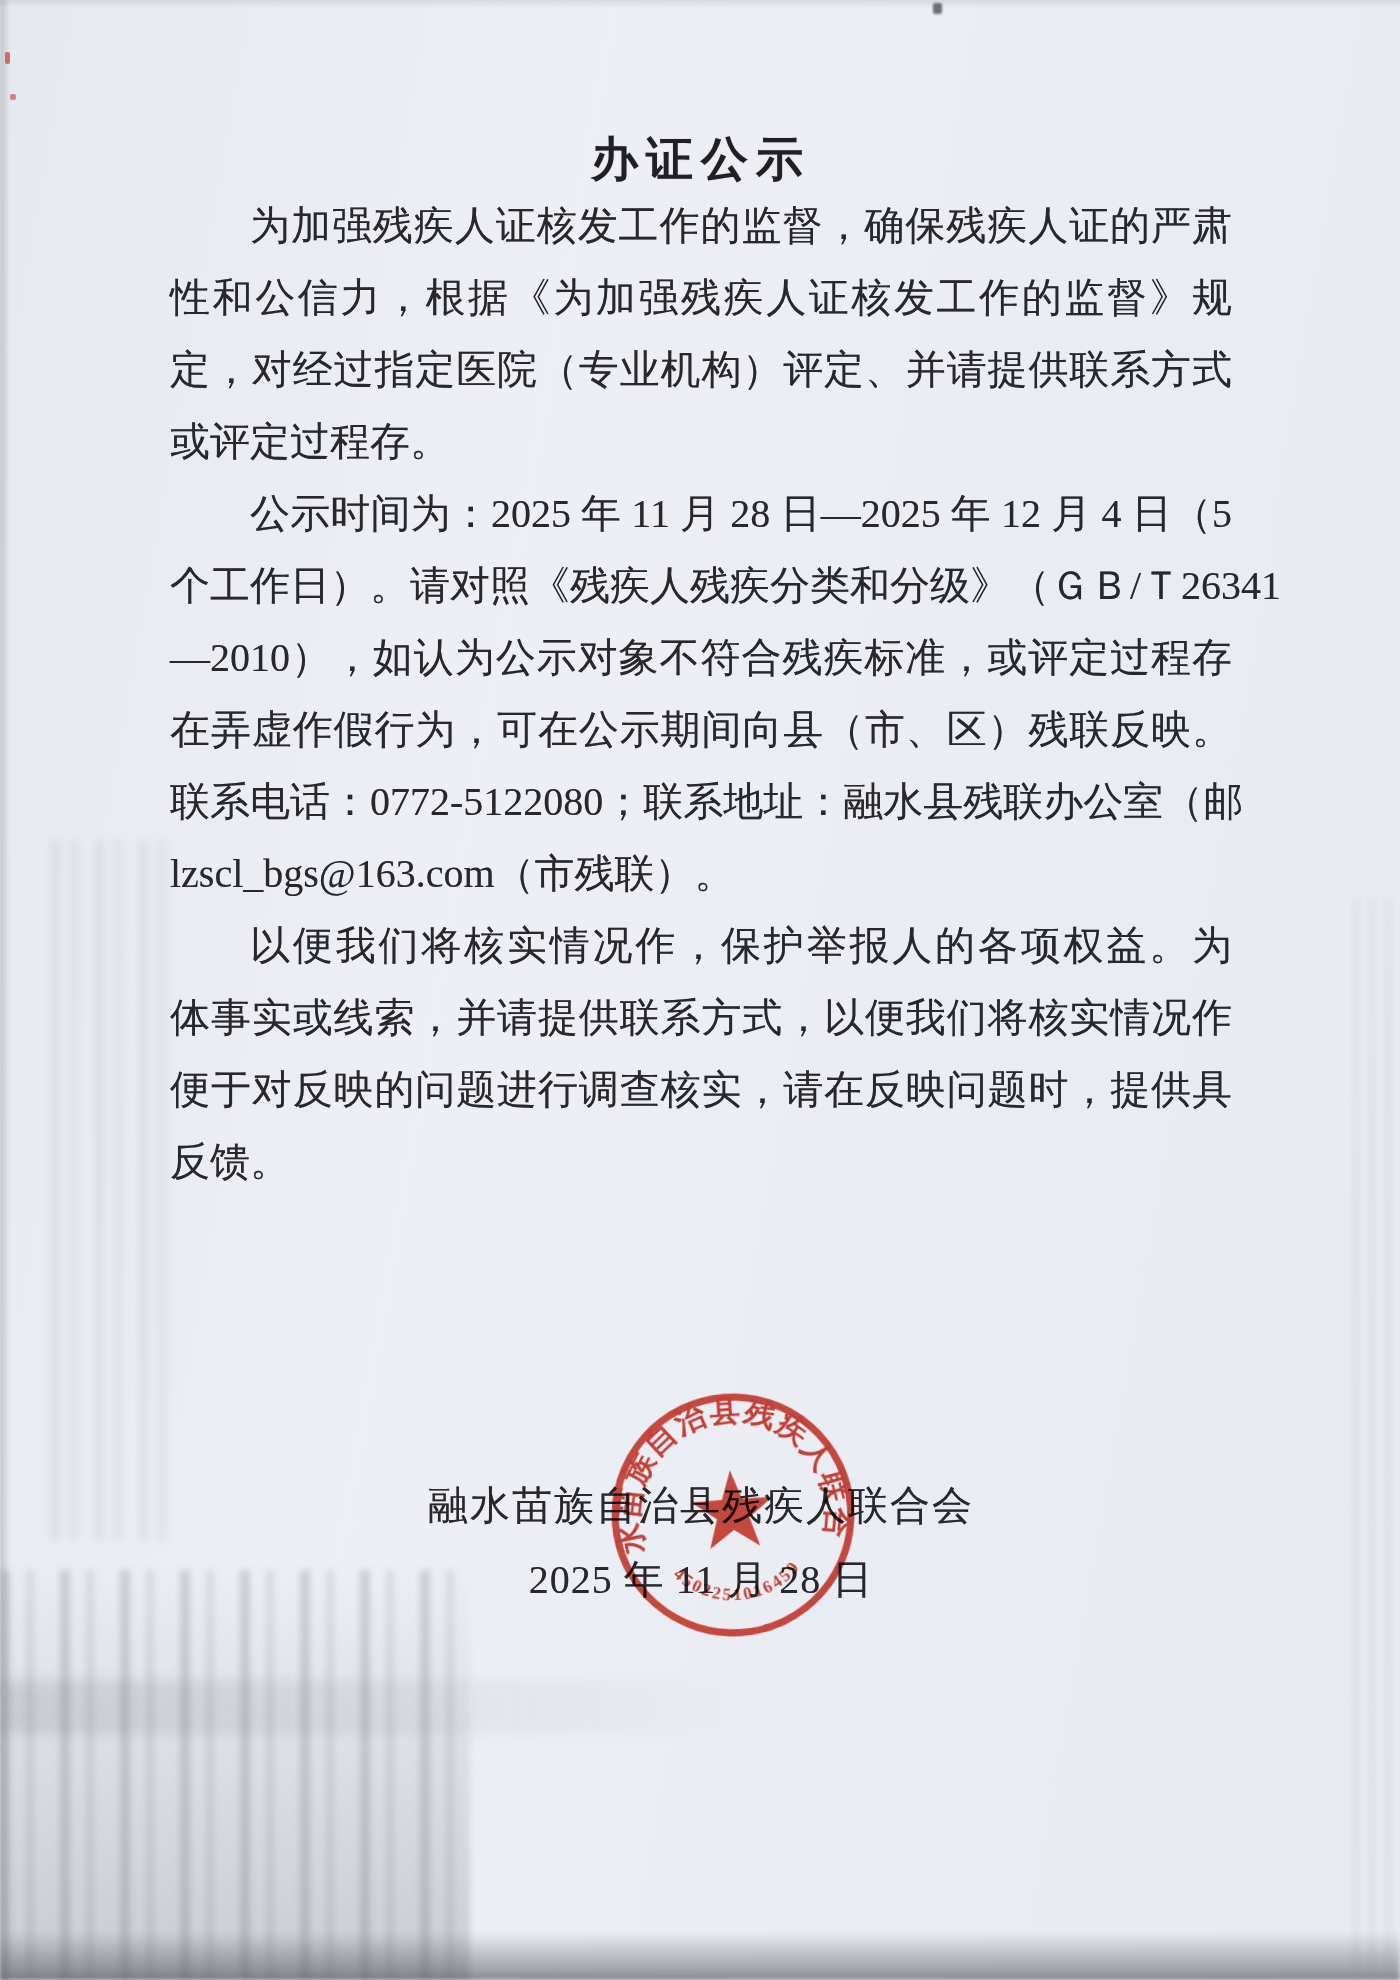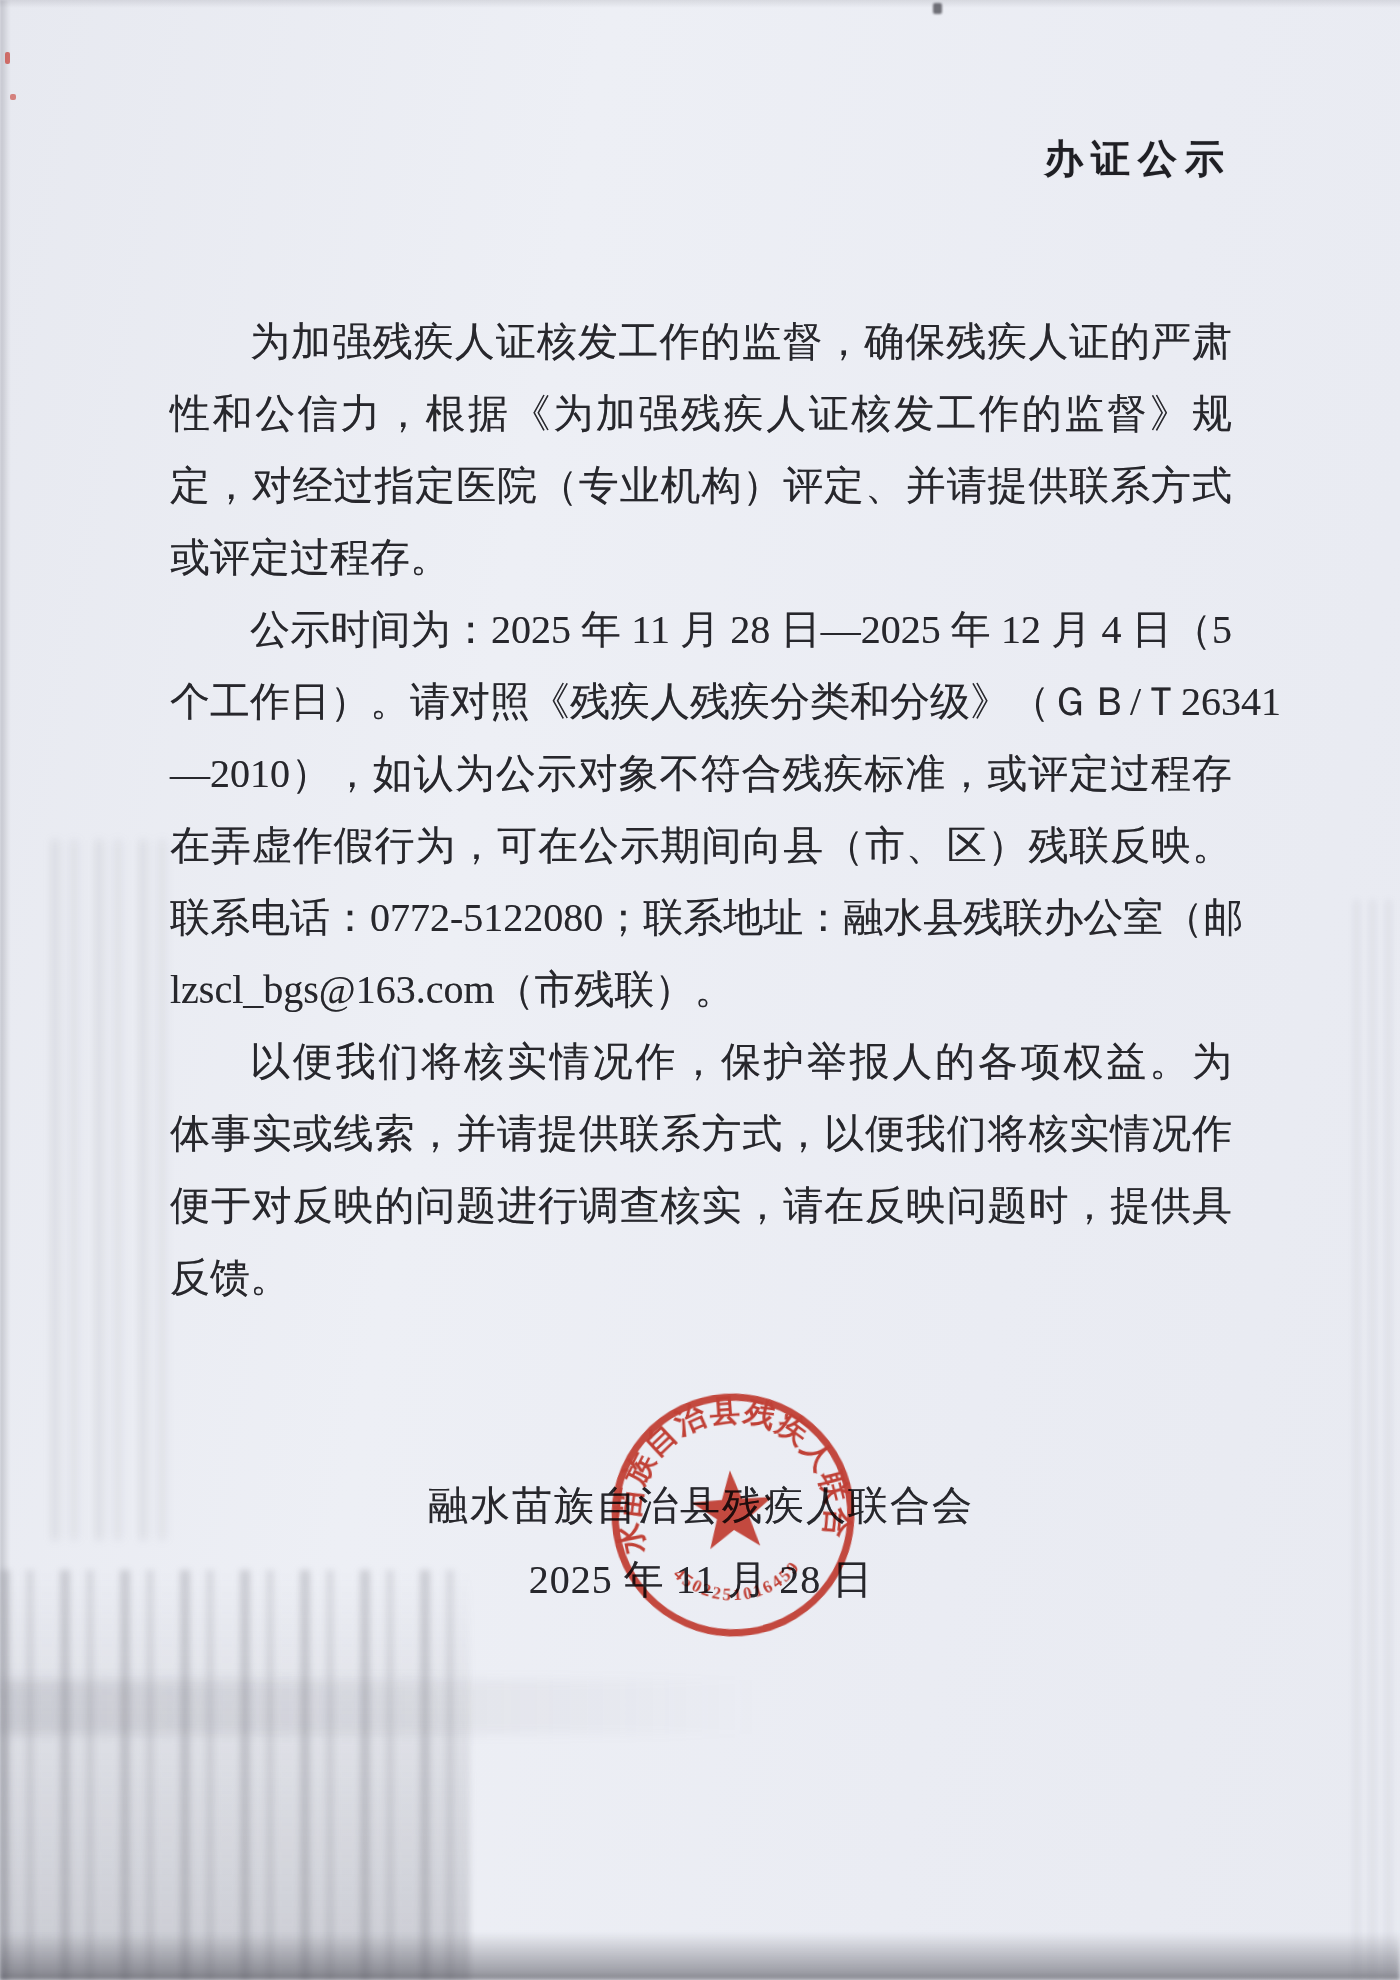--- a/index.html
+++ b/index.html
@@ -11,25 +11,24 @@
   .page{
     position:relative;width:1400px;height:1980px;overflow:hidden;
     background:linear-gradient(100deg,#e7e9f0 0%,#edeff5 35%,#eaecf3 70%,#e8eaf1 100%);
     color:#27272c;
   }
   
   .doc{
     position:absolute;left:170px;top:128px;width:1062px;
   }
   .title{
-    text-align:right;
-    font-size:39px;font-weight:700;letter-spacing:8px;
+    text-align:center;
+    font-size:47px;font-weight:700;letter-spacing:8px;
     color:#1f1f24;
     height:62px;line-height:62px;
-    margin-bottom:116px;
     text-shadow:0 0 1px rgba(40,40,50,.35);
   }
   .line{
     font-size:40px;height:72px;line-height:72px;
     white-space:nowrap;
     text-align:justify;text-align-last:justify;
     text-shadow:0 0 .6px rgba(30,30,36,.4);
   }
   .line.indent{ text-indent:80px; }
   .line.end{ text-align-last:left; }

